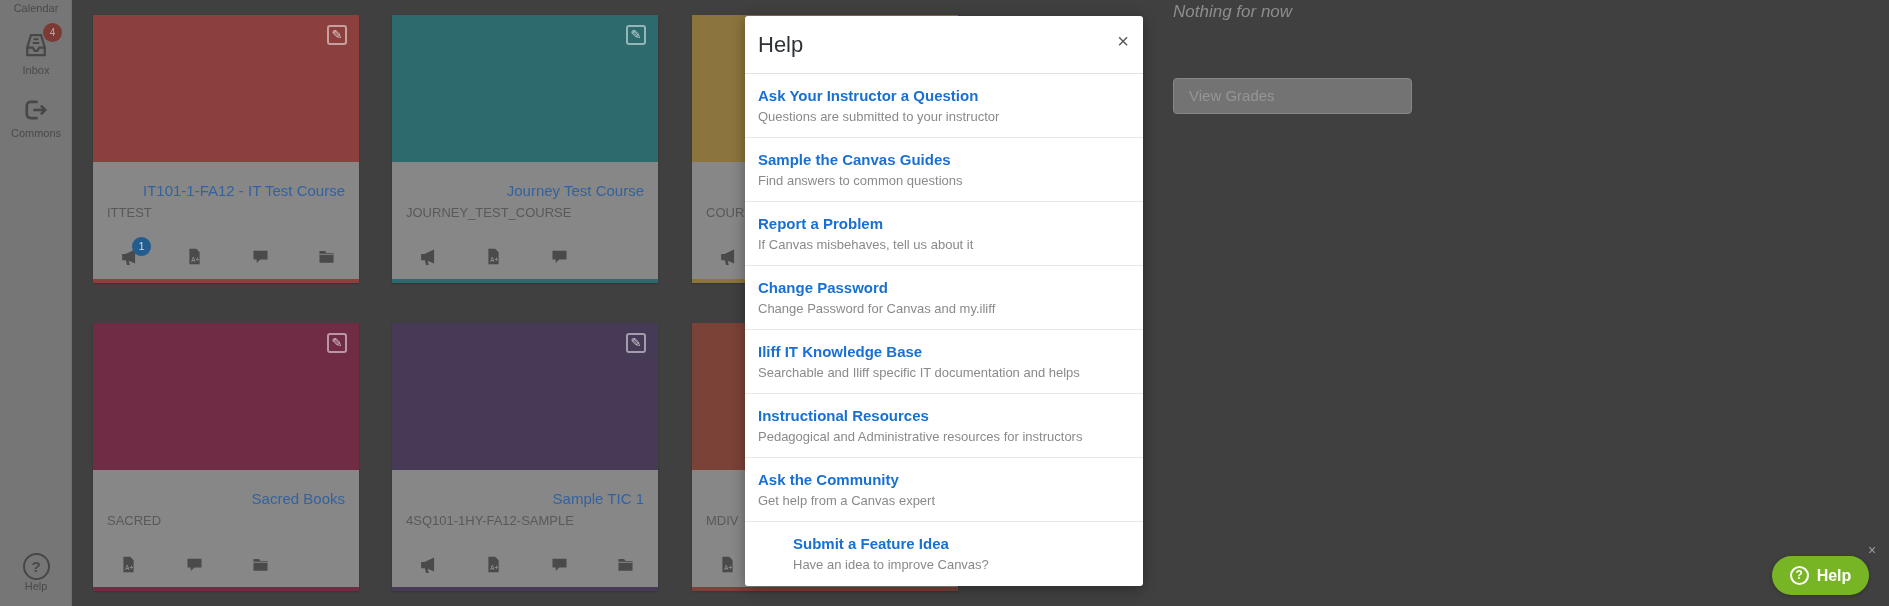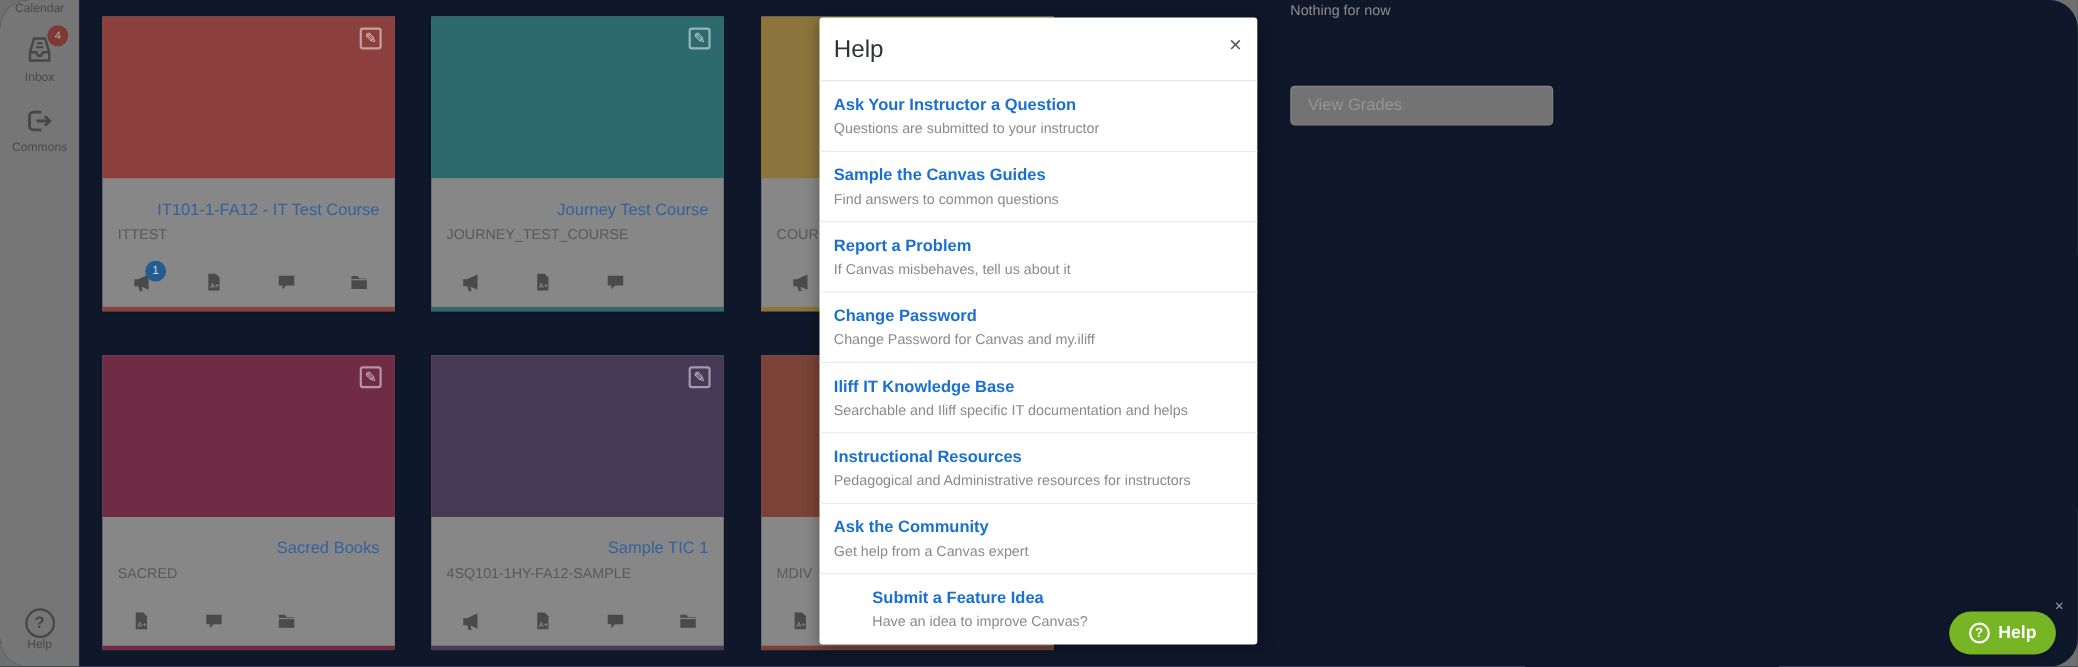--- a/index.html
+++ b/index.html
@@ -1,18 +1,18 @@
 <!DOCTYPE html>
 <html><head>
 <meta charset="utf-8">
 <style>
   * { margin:0; padding:0; box-sizing:border-box; }
   html,body { width:1889px; height:606px; overflow:hidden; }
   body { font-family:"Liberation Sans","DejaVu Sans",sans-serif; background:#6f6f6f; }
-  .page { position:relative; width:1889px; height:606px; background:#0f172a; overflow:hidden;border-radius:26px; }
+  .page { position:relative; width:1889px; height:606px; background:#404040; overflow:hidden; }
 
   
   .sidebar { position:absolute; left:0; top:0; width:72px; height:606px; background:#767676; border-right:1px solid rgba(0,0,0,.07); z-index:2; }
   .sb-item { position:absolute; left:0; width:72px; text-align:center; color:#474747; }
   .sb-label { display:block; font-size:11px; color:#4a4a4a; }
   .sb-icon-wrap { position:relative; display:inline-block; }
   .sb-badge { position:absolute; top:-7px; right:-11px; width:19px; height:19px; border-radius:50%;
               background:#7d3a35; color:#b9a9a7; font-size:10px; line-height:19px; text-align:center; }
   .sb-help-circle { display:inline-block; width:27px; height:27px; border:2px solid #474747; border-radius:50%;
                     font-size:15px; font-weight:bold; line-height:23px; color:#474747; text-align:center; }
@@ -26,21 +26,21 @@
   .card-title { font-size:15px; color:#33629f; line-height:17px; white-space:nowrap; overflow:hidden;text-align:right; }
   .card-code { margin-top:6px; font-size:13px; color:#595959; white-space:nowrap; overflow:hidden; }
   .card-icons { position:absolute; left:27px; bottom:14px; display:flex; gap:49px; }
   .cicon { position:relative; width:17px; height:17px; color:#4a4a4a; }
   .cicon svg { width:17px; height:17px; fill:currentColor; display:block; }
   .announce-badge { position:absolute; top:-11px; left:12px; width:19px; height:19px; border-radius:50%;
                     background:#235c8f; color:#ccd8e2; font-size:11px; line-height:19px; text-align:center; }
   .card-strip { position:absolute; left:0; bottom:0; width:100%; height:4px; }
 
   
-  .nothing { position:absolute; left:1173px; top:2px; font-size:13px; color:#8d8d8d; }
+  .nothing { position:absolute; left:1173px; top:2px; font-size:17px; font-style:italic; color:#8d8d8d; }
   .view-grades { position:absolute; left:1173px; top:46px; width:239px; height:36px; background:#737373;
                  border:1px solid #868686; border-radius:4px; font-size:15px; color:#959595;
                  text-align:left; padding-left:15px; line-height:34px;margin-top:32px; }
 
   
   .backdrop { position:absolute; inset:0; background:rgba(0,0,0,0); z-index:5; }
   .modal { position:absolute; left:745px; top:16px; width:398px; background:#ffffff; border-radius:3px;
            box-shadow:0 3px 14px rgba(0,0,0,.35); z-index:6; }
   .modal-header { position:relative; height:58px; border-bottom:1px solid #e2e2e2; }
   .modal-title { position:absolute; left:13px; top:16px; font-size:22px; color:#2f3337; }

